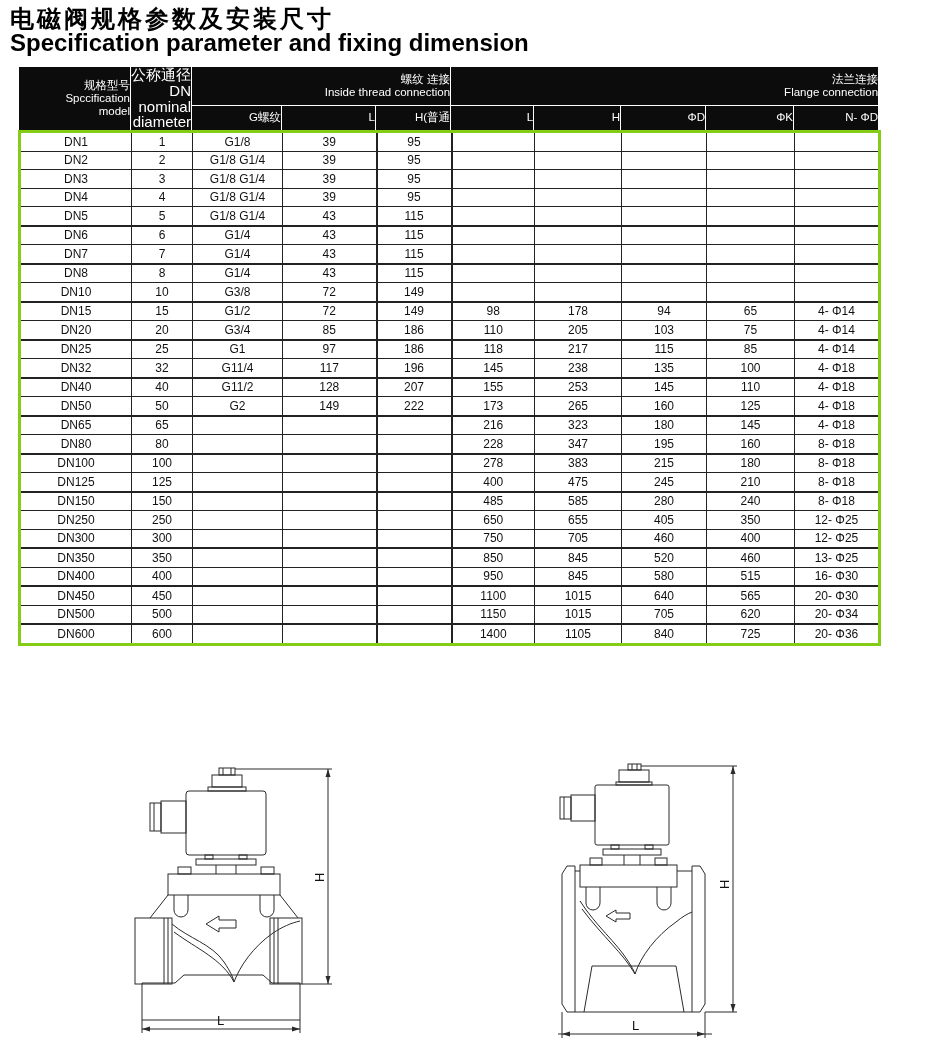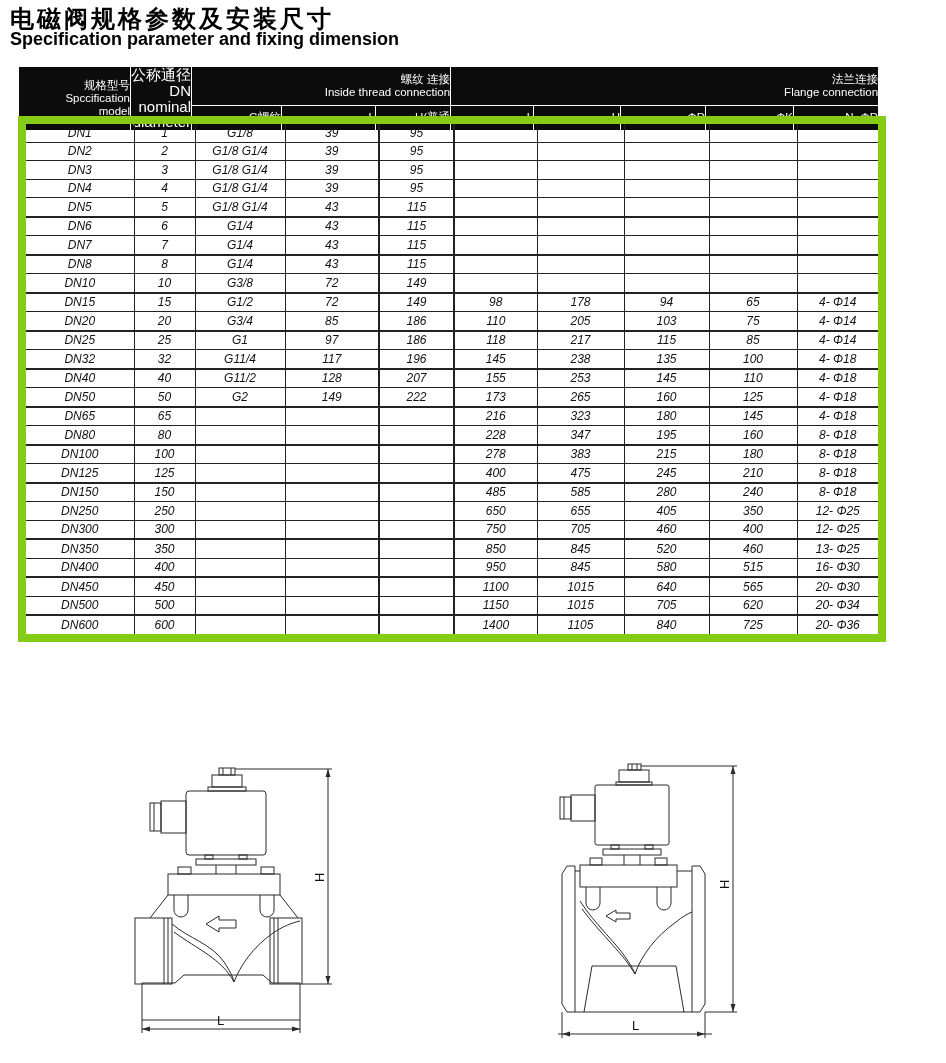--- a/index.html
+++ b/index.html
@@ -1,32 +1,32 @@
 <!DOCTYPE html>
 <html><head>
 <meta charset="utf-8">
 <style>
   html,body{margin:0;padding:0;background:#fff;}
   .page{position:relative;width:946px;height:1063px;background:#fff;overflow:hidden;
         font-family:"Liberation Sans", sans-serif;color:#111;}
   .title-zh{position:absolute;left:10px;top:3px;font-size:24px;font-weight:bold;
             letter-spacing:3px;color:#000;}
-  .title-en{position:absolute;left:10px;top:29px;font-size:18px;font-weight:bold;color:#000;}
+  .title-en{position:absolute;left:10px;top:29px;font-size:24px;font-weight:bold;color:#000;}
 
   
   table{border-collapse:collapse;table-layout:fixed;}
   .hdr{position:absolute;left:18px;top:66px;width:860px;background:#0c0c0c;color:#fff;}
   .hdr td{border:1px solid #fff;text-align:right;vertical-align:middle;padding:0;
           font-size:11.5px;line-height:1.15;}
   .hdr .r1{height:33px;}
   .hdr .r2{height:21px;}
   .hdr .tight div{line-height:1.05;font-size:15px;}
 
   
-  .bdy{position:absolute;left:18px;top:116px;width:860px;border:8px solid #84cc16;font-style:italic;}
+  .bdy{position:absolute;left:18px;top:130px;width:860px;border:3px solid #84cc16;}
   .bdy td{border:1px solid #222;height:17.5px;text-align:center;vertical-align:middle;
           font-size:12px;color:#111;padding:0;overflow:hidden;white-space:nowrap;}
   .bdy tr.grp td{border-bottom-width:2px;}
   .bdy td.thickL{border-left-width:2px;}
 
   .drawing{position:absolute;}
   .drawing svg{display:block;}
   .dim-label{font-size:13px;fill:#111;font-family:"Liberation Sans",sans-serif;}
   svg .ln{stroke:#2b2b2b;stroke-width:1;fill:none;}
   svg .fl{stroke:#2b2b2b;stroke-width:1;fill:#fff;}

